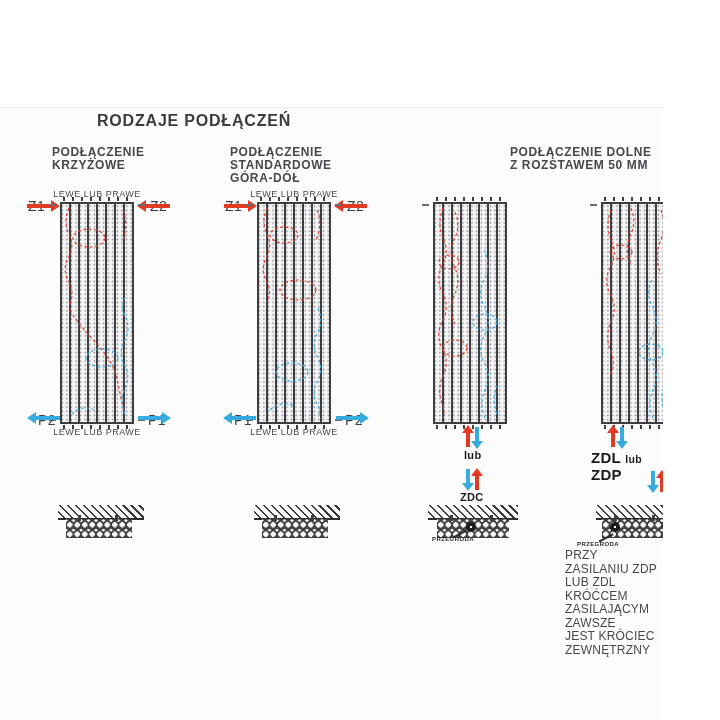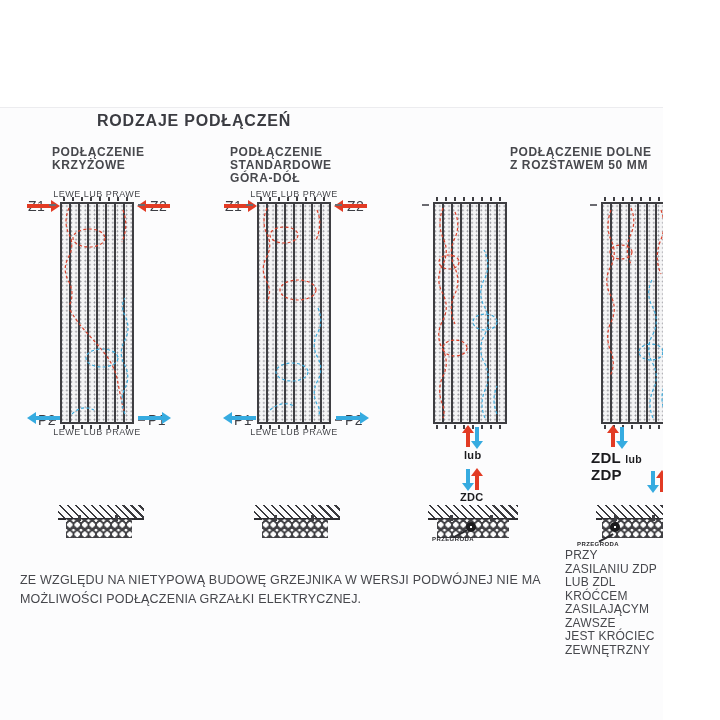--- a/index.html
+++ b/index.html
@@ -204,15 +204,13 @@
   <div class="wall" style="left:596px;top:505px;width:77px;"></div>
   <div class="tubes" style="left:602px;top:519px;width:68px;"></div>
   <div class="prz-dot" style="left:610px;top:522px;"></div>
   <div class="prz-arrow" style="left:598px;top:537px;"></div>
   <div class="prz" style="left:577px;top:541px;">PRZEGRODA</div>
 
   <div class="note">PRZY ZASILANIU ZDP LUB ZDL
 KRÓĆCEM ZASILAJĄCYM ZAWSZE
 JEST KRÓCIEC ZEWNĘTRZNY</div>
 
-  <div class="footer">ZE WZGLĘDU NA NIETYPOWĄ BUDOWĘ GRZEJNIKA W WERSJI PODWÓJNEJ NIE MA
-MOŻLIWOŚCI PODŁĄCZENIA GRZAŁKI ELEKTRYCZNEJ.</div>
 </div>
 
 </body></html>

